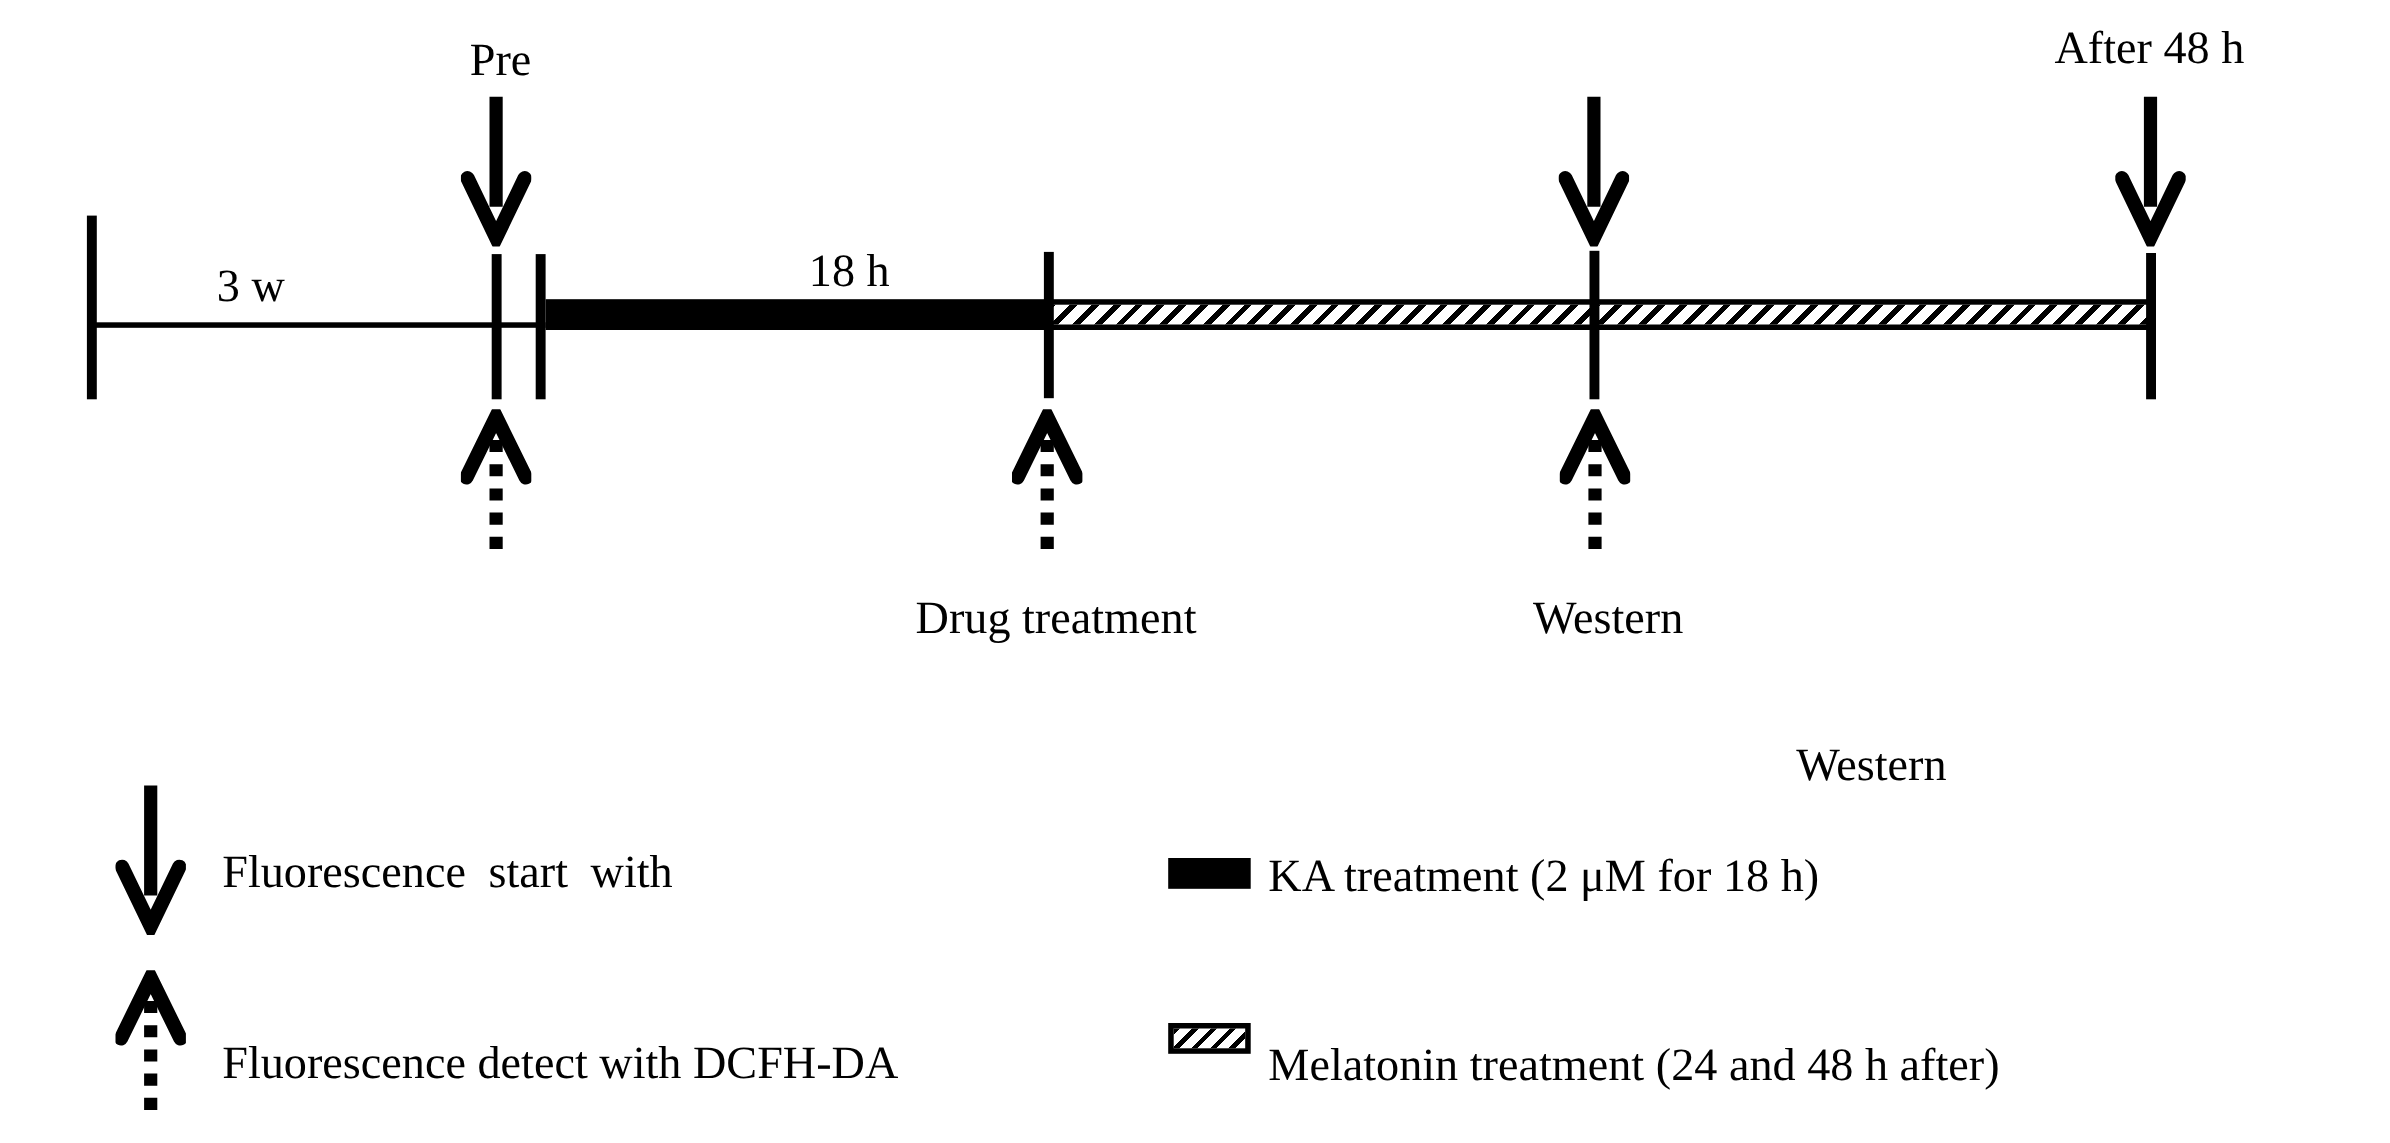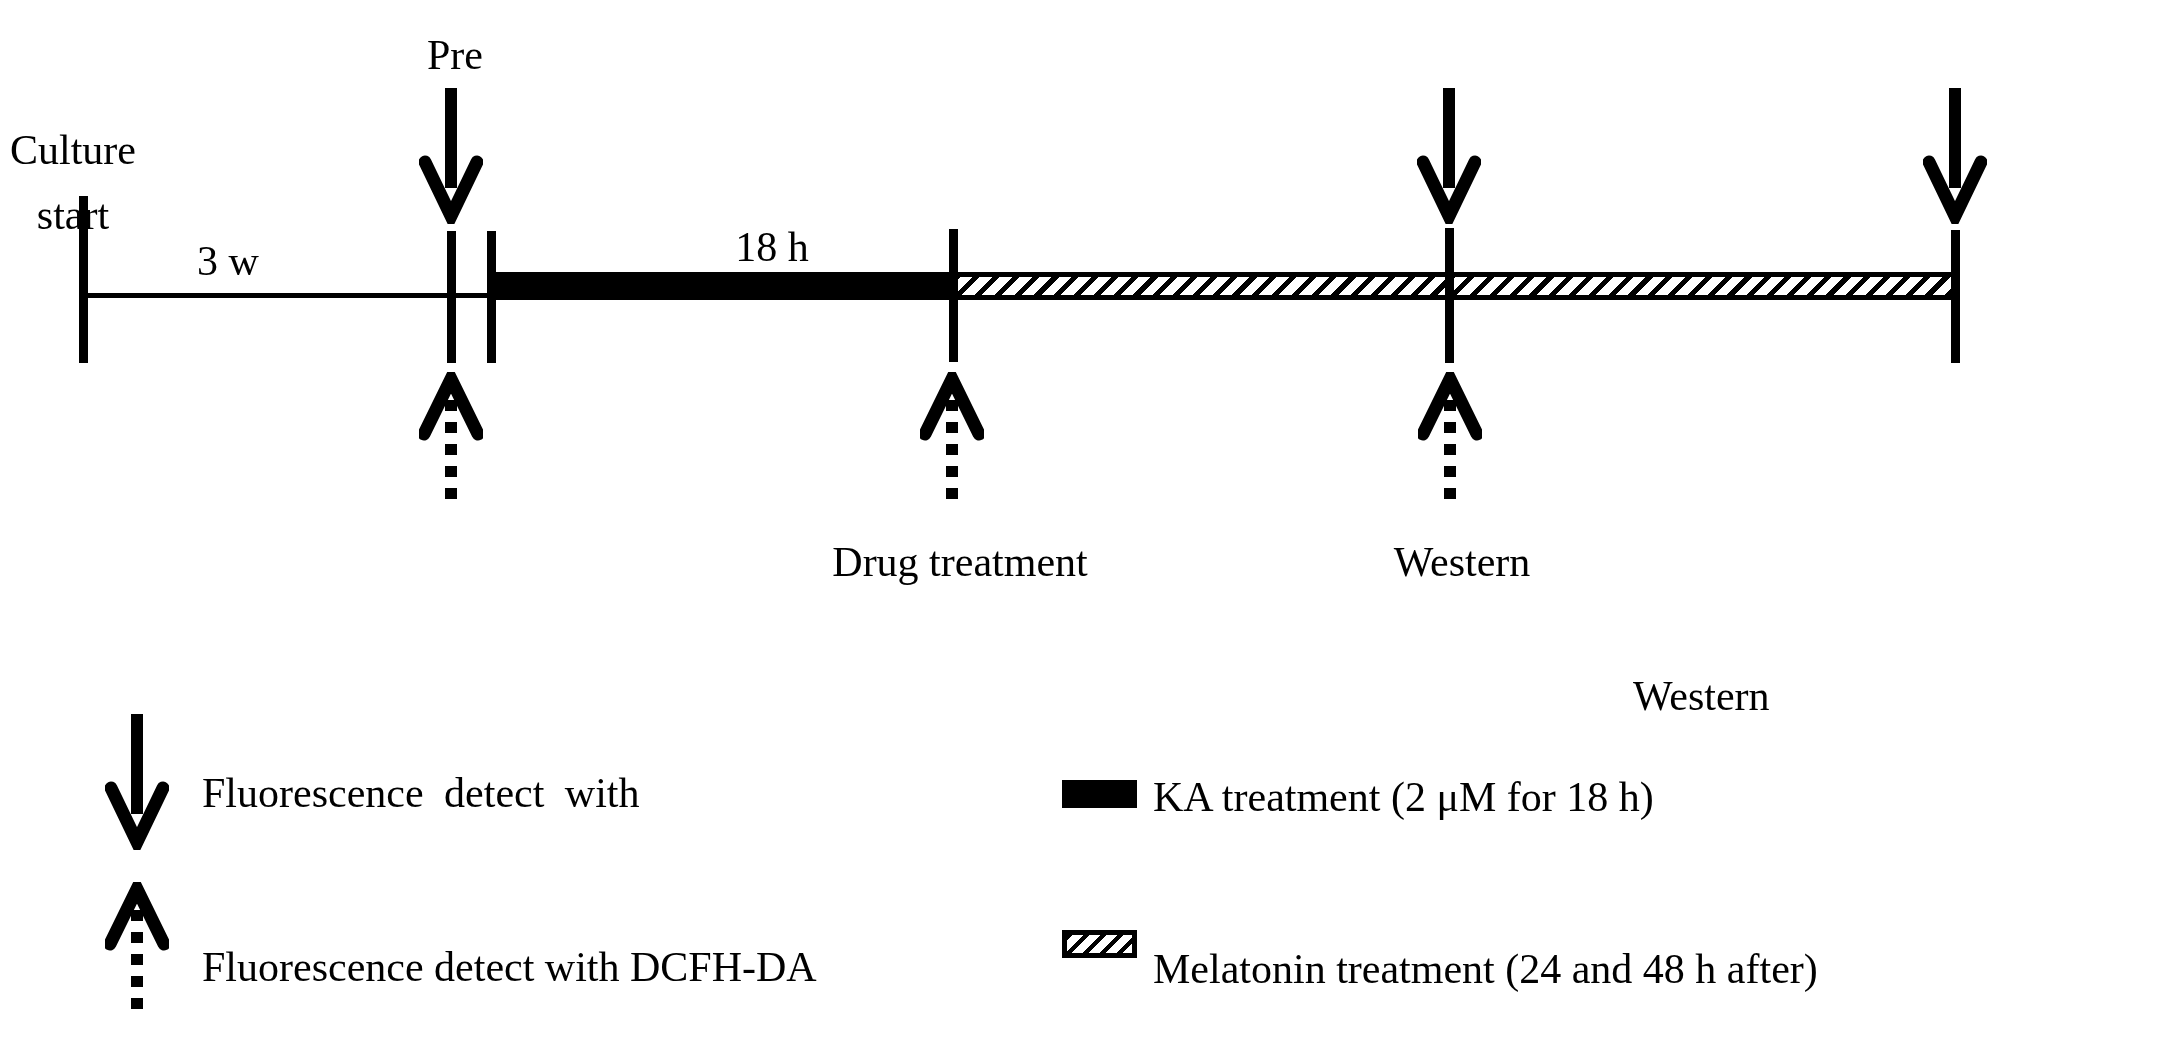--- a/index.html
+++ b/index.html
@@ -58,28 +58,25 @@
   .arr svg { display: block; }
   .arr svg line, .arr svg polyline { stroke: #000; }
   .wide-words { word-spacing: 10px; }
   .two-line { white-space: pre; line-height: 66px; }
 </style>
 </head>
 <body>
 
 <div id="figure">
 
-  <div class="lbl center" style="left:8px; top:118px; width:130px; line-height:65px;">
-    <div>Culture</div>
-    <div>start</div>
-  </div>
 
   <div class="lbl center" style="left:395px; top:24px; width:120px;">Pre</div>
 
 
+  <div class="lbl center" style="left:1829px; top:13px; width:250px;">After 48 h</div>
 
   <div class="lbl center" style="left:158px; top:230px; width:140px;">3 w</div>
 
   <div class="lbl center" style="left:702px; top:216px; width:140px;">18 h</div>
 
   <div class="arr" style="left:419px; top:86px;">
     <svg width="64" height="138" viewBox="0 0 64 138">
       <line x1="32" y1="2" x2="32" y2="102" stroke-width="12"></line>
       <polyline points="6,76 32,130 58,76" fill="none" stroke-width="13" stroke-linecap="round"></polyline>
     </svg>
@@ -136,21 +133,21 @@
   <div class="lbl two-line" style="left:1633px; top:531px;">
     <div>Western</div>
   </div>
 
   <div class="arr" style="left:105px; top:712px;">
     <svg width="64" height="138" viewBox="0 0 64 138">
       <line x1="32" y1="2" x2="32" y2="102" stroke-width="12"></line>
       <polyline points="6,76 32,130 58,76" fill="none" stroke-width="13" stroke-linecap="round"></polyline>
     </svg>
   </div>
-  <div class="lbl wide-words" style="left:202px; top:762px;">Fluorescence detect with</div>
+  <div class="lbl wide-words" style="left:202px; top:762px;">Fluorescence start with</div>
 
   <div class="arr" style="left:105px; top:882px;">
     <svg width="64" height="140" viewBox="0 0 64 140">
       <polyline points="5,62 32,7 59,62" fill="none" stroke-width="13" stroke-linecap="round"></polyline>
       <line x1="32" y1="28" x2="32" y2="138" stroke-width="12" stroke-dasharray="11 11"></line>
     </svg>
   </div>
   <div class="lbl" style="left:202px; top:936px;font-family:Liberation Serif, serif;">Fluorescence detect with DCFH-DA</div>
 
   <div class="swatch-solid" style="left:1062px; top:780px;"></div>

